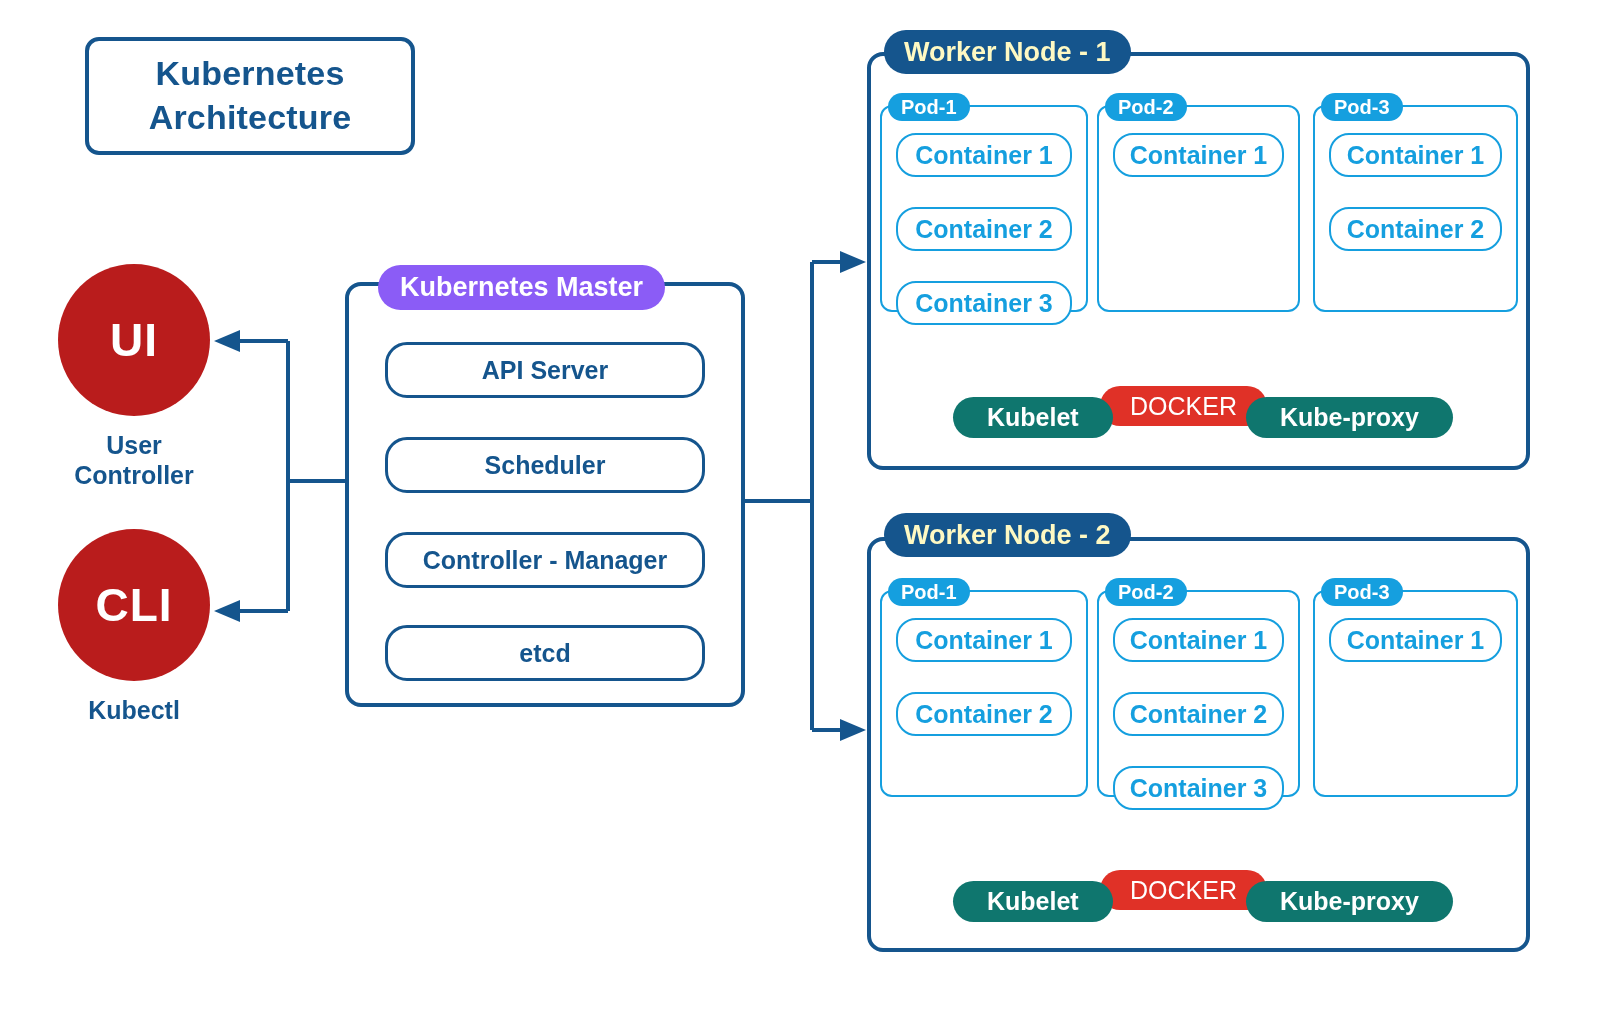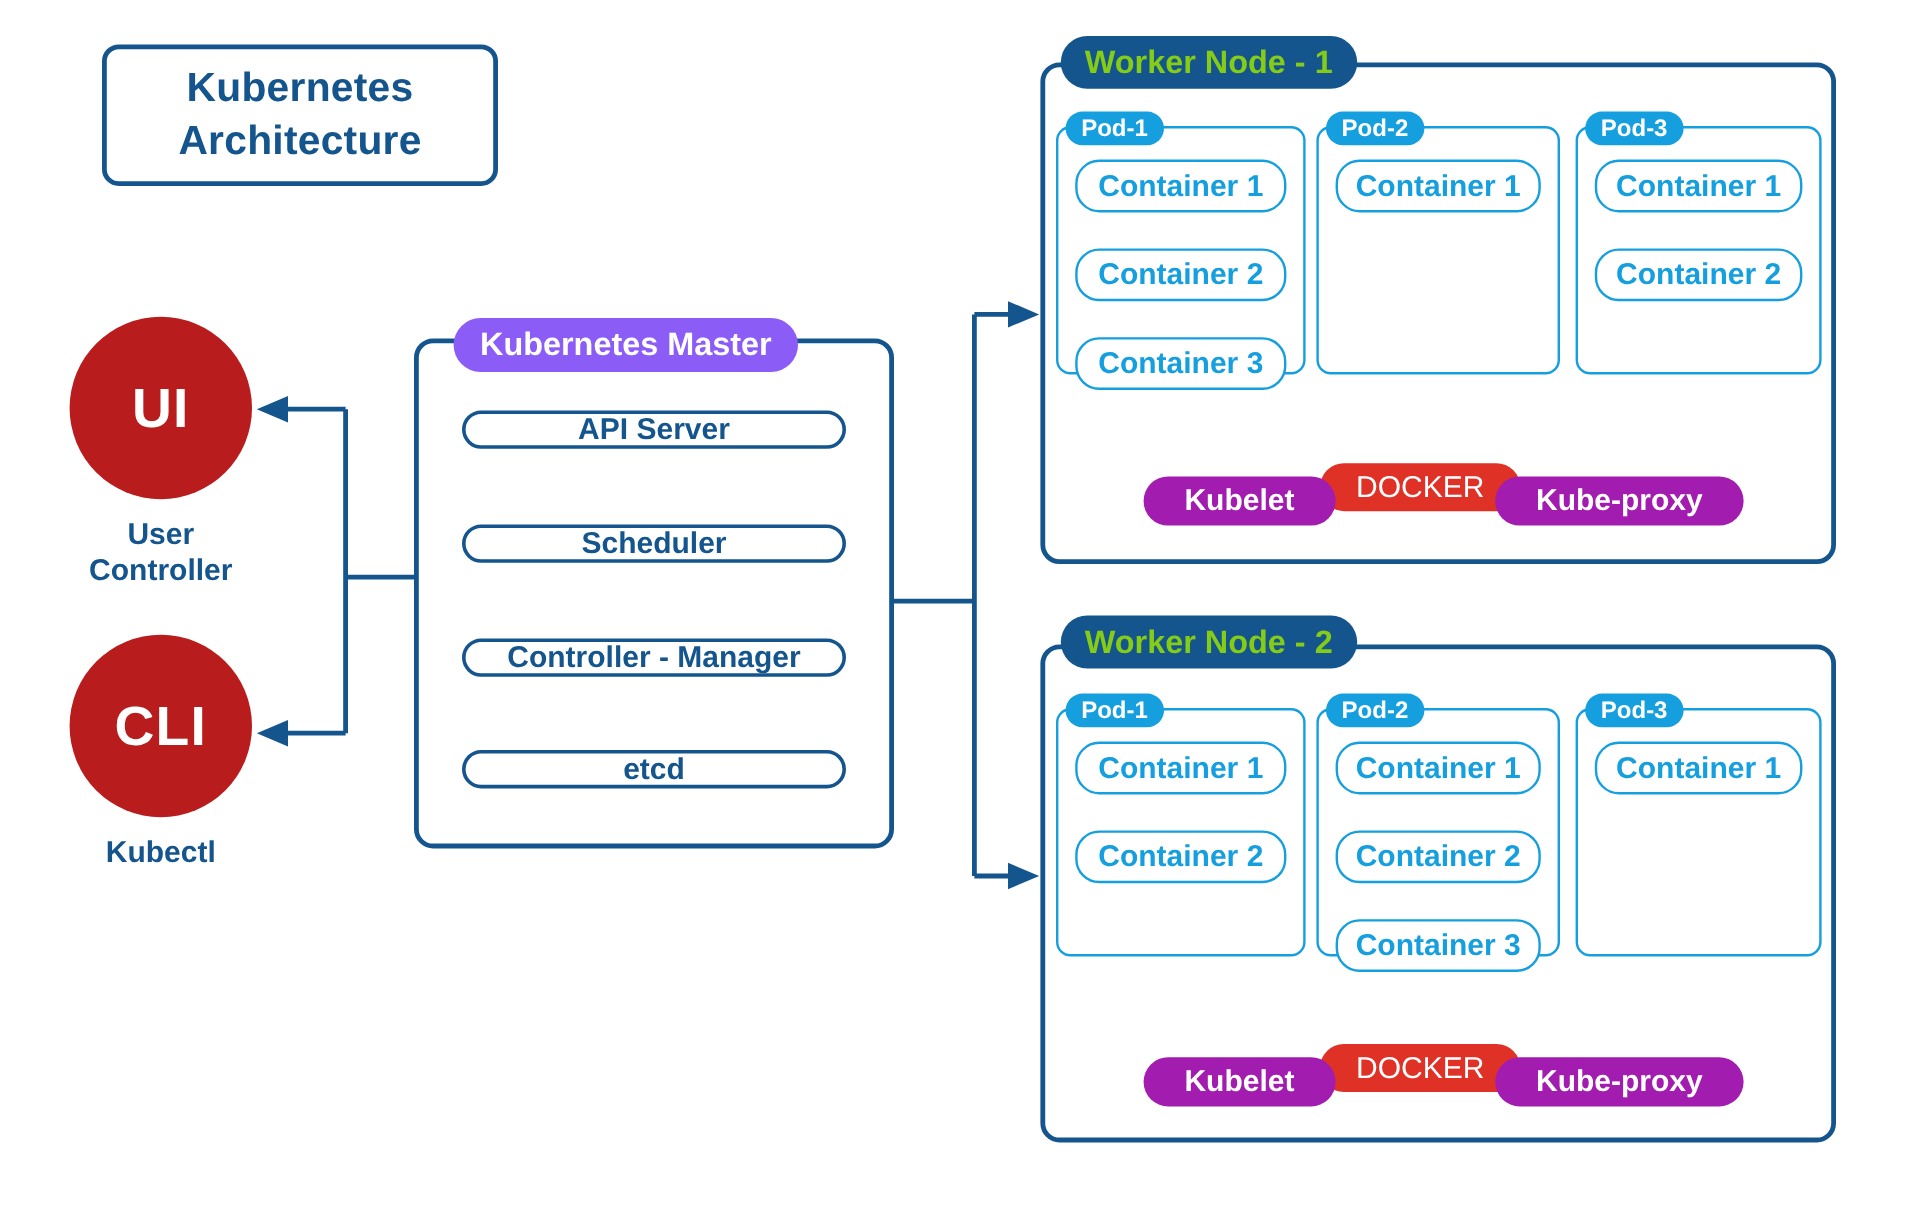--- a/index.html
+++ b/index.html
@@ -56,21 +56,21 @@
   #master-header {
     left: 378px; top: 265px; height: 45px;
     padding: 0 22px;
     background: #8b5cf6; color: #ffffff;
     border-radius: 23px;
     display: flex; align-items: center; justify-content: center;
     font-size: 27px; font-weight: bold; white-space: nowrap;
     z-index: 5;
   }
   .master-item {
-    left: 385px; width: 320px; height: 32px;
+    left: 385px; width: 320px; height: 56px;
     border: 3px solid #15558d; border-radius: 22px;
     background: #ffffff; color: #15558d;
     display: flex; align-items: center; justify-content: center;
     font-size: 25px; font-weight: bold; white-space: nowrap;
   }
   .mi0 { top: 342px; }
   .mi1 { top: 437px; }
   .mi2 { top: 532px; }
   .mi3 { top: 625px; }
 
@@ -78,21 +78,21 @@
   .worker-box {
     left: 867px; width: 663px;
     border: 4px solid #15558d; border-radius: 16px;
     background: #ffffff;
   }
   #worker-1-box { top: 52px; height: 418px; }
   #worker-2-box { top: 537px; height: 415px; }
 
   .worker-header {
     height: 44px; padding: 0 20px;
-    background: #15558d; color: #84cc16;
+    background: #15558d; color: #fef9c3;
     border-radius: 22px;
     display: flex; align-items: center; justify-content: center;
     font-size: 27px; font-weight: bold; white-space: nowrap;
     z-index: 5;
   }
   #worker-1-header { left: 884px; top: 30px; }
   #worker-2-header { left: 884px; top: 513px; }
 
   
   .pod-box {
@@ -139,21 +139,21 @@
   
   .docker-pill {
     height: 40px; padding: 0 30px;
     background: #e03127; color: #ffffff;
     border-radius: 20px;
     display: flex; align-items: center; justify-content: center;
     font-size: 25px; white-space: nowrap; margin-top: 47px;
   }
   .node-svc-pill {
     height: 41px; padding: 0 34px;
-    background: #a21caf; color: #ffffff;
+    background: #0f766e; color: #ffffff;
     border-radius: 21px;
     display: flex; align-items: center; justify-content: center;
     font-size: 25px; font-weight: bold; white-space: nowrap;
   }
   #w1-docker     { left: 1100px; top: 339px; }
   #w1-kubelet    { left: 953px;  top: 397px; }
   #w1-kubeproxy  { left: 1246px; top: 397px; }
   #w2-docker     { left: 1100px; top: 823px; }
   #w2-kubelet    { left: 953px;  top: 881px; }
   #w2-kubeproxy  { left: 1246px; top: 881px; }

